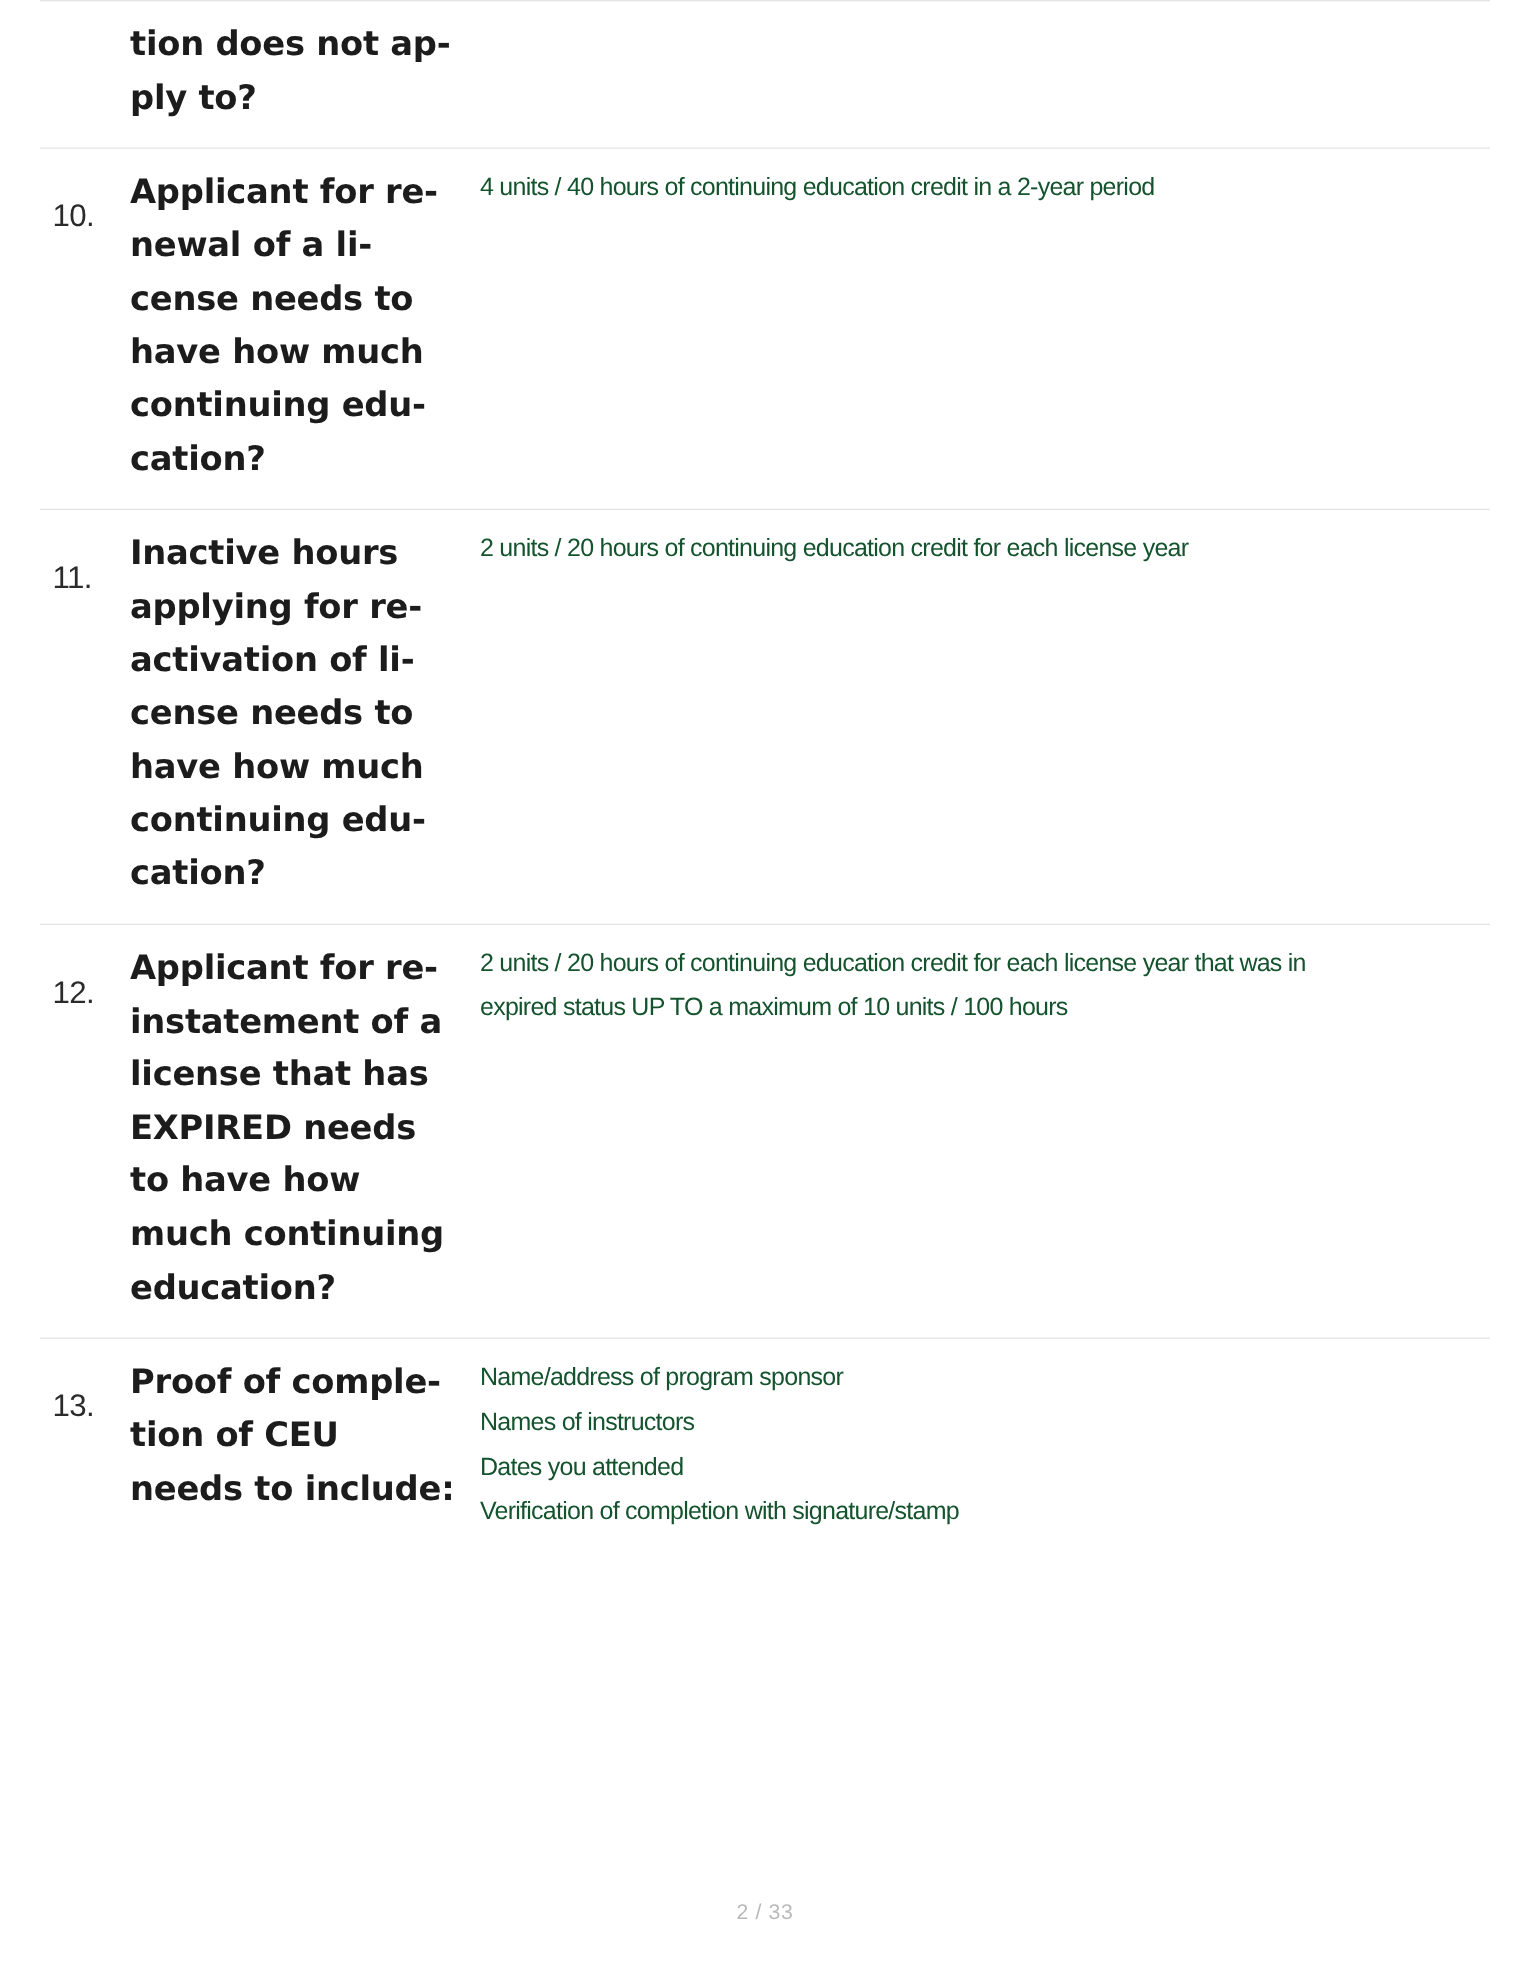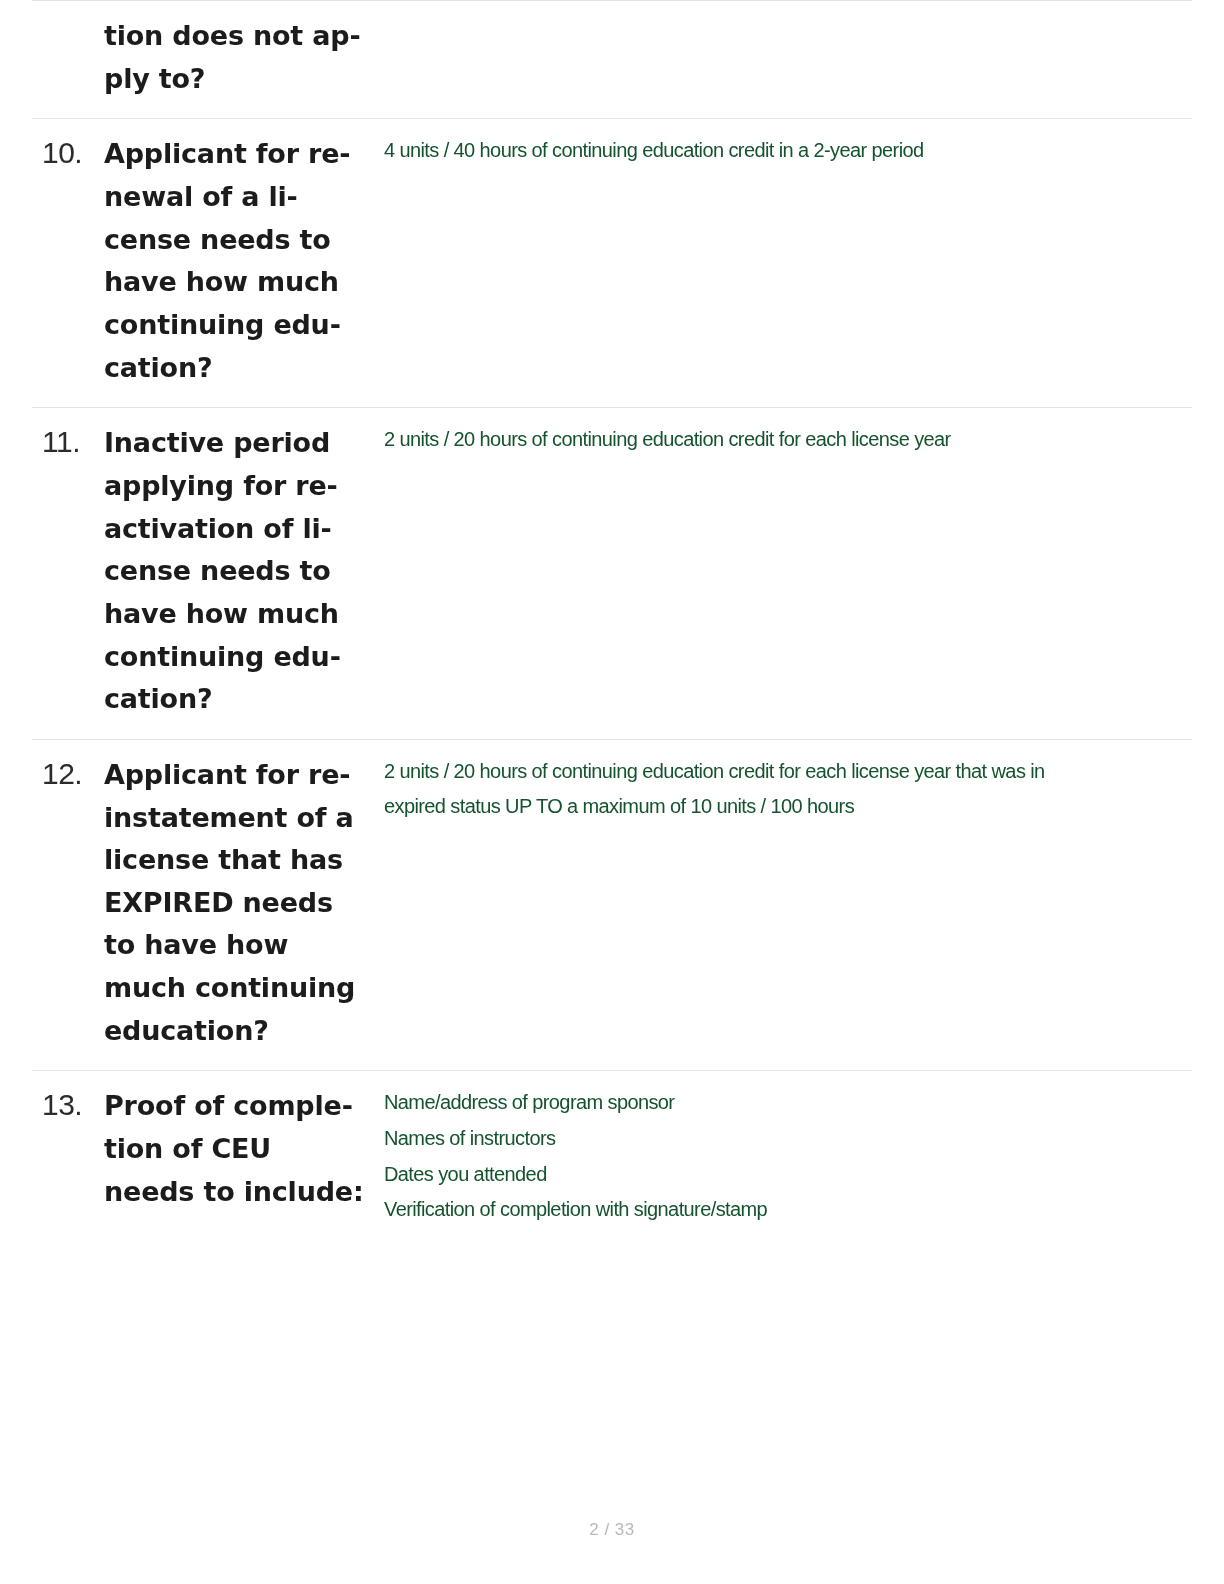--- a/index.html
+++ b/index.html
@@ -35,26 +35,27 @@
     padding-top: 14px;
     padding-bottom: 18px;
   }
   .row.first {
     border-top: 1px solid #e3e3e3;
   }
   .col-num {
     width: 72px;
     flex: 0 0 72px;
     font-family: "Liberation Sans", sans-serif;
-    font-size: 30px;
+    font-size: 25px;
     color: #2b2b2b;
     line-height: 1.32;
     padding-left: 10px;
     box-sizing: border-box;
     letter-spacing: -0.5px;
+    margin-top: 24px;
   }
   .col-term {
     width: 268px;
     flex: 0 0 268px;
     font-family: "DejaVu Sans", sans-serif;
     font-size: 27px;
     font-weight: 600;
     color: #1c1c1c;
     line-height: 1.58;
     letter-spacing: -0.2px;
@@ -124,21 +125,21 @@
         <span class="line">cation?</span>
       </div>
       <div class="col-def">
         <span class="line">4 units / 40 hours of continuing education credit in a 2-year period</span>
       </div>
     </div>
 
     <div class="row">
       <div class="col-num">11.</div>
       <div class="col-term">
-        <span class="line">Inactive period</span>
+        <span class="line">Inactive hours</span>
         <span class="line">applying for re-</span>
         <span class="line">activation of li-</span>
         <span class="line">cense needs to</span>
         <span class="line">have how much</span>
         <span class="line">continuing edu-</span>
         <span class="line">cation?</span>
       </div>
       <div class="col-def">
         <span class="line">2 units / 20 hours of continuing education credit for each license year</span>
       </div>

